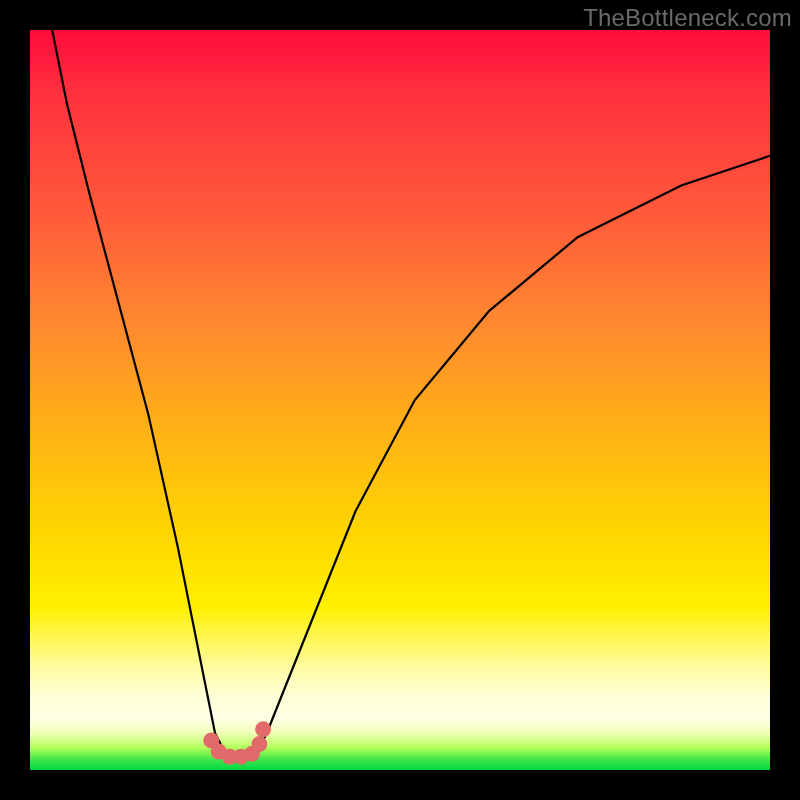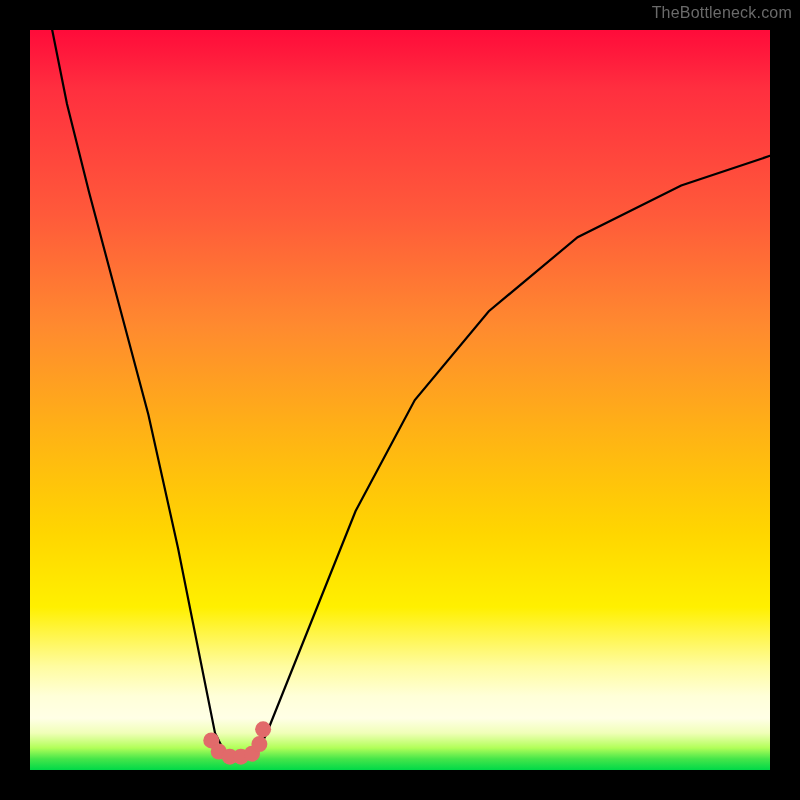--- a/index.html
+++ b/index.html
@@ -42,21 +42,21 @@
       #b2ff59 97%,
       #46e64a 98.5%,
       #00d948 100%
     );
   }
   .watermark {
     position: absolute;
     top: 4px;
     right: 8px;
     color: #6a6a6a;
-    font-size: 16px;
+    font-size: 24px;
     font-weight: 500;
     letter-spacing: 0.2px;
     z-index: 10;
   }
   svg.curve {
     position: absolute;
     left: 0;
     top: 0;
     width: 740px;
     height: 740px;

